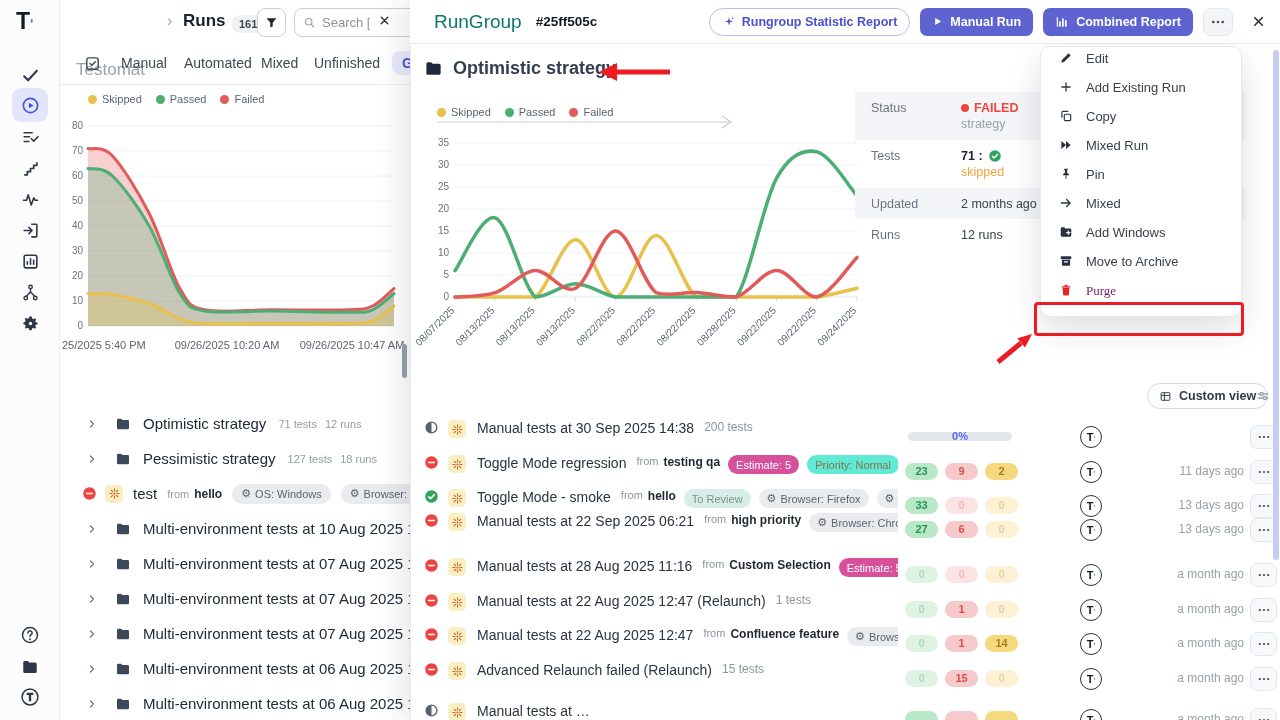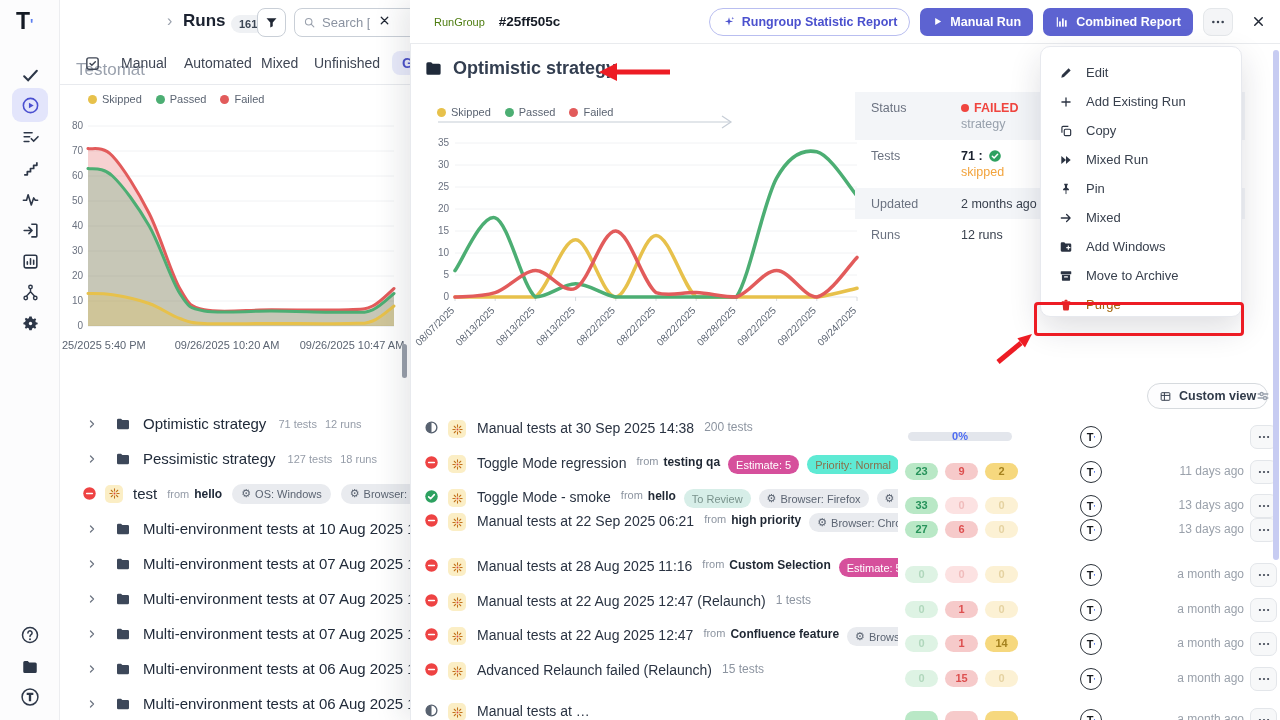--- a/index.html
+++ b/index.html
@@ -50,21 +50,21 @@
   .tree-row .chev{color:#6e7683;}
   .tree-row .fold{margin-left:17px;color:#3c4759;}
   .gbadge{display:inline-flex;align-items:center;gap:4px;height:20px;padding:0 9px;border-radius:10px;
           background:#e9ebef;color:#5b6472;font-size:11px;margin-left:10px;white-space:nowrap;}
 
   
   .modal{left:410px;top:0;width:870px;height:720px;background:#fff;z-index:10;
          box-shadow:-10px 0 26px rgba(30,35,50,.10);border-left:1px solid #e8eaee;}
   .modal-header{left:410px;top:0;width:870px;height:44px;border-bottom:1px solid #e9ebee;background:#fff;z-index:12;
                 display:flex;align-items:center;padding:0 14px 0 24px;gap:10px;}
-  .mh-label{font-size:11px;color:#4d7c0f;}
+  .mh-label{font-size:19px;color:#0f766e;}
   .mh-id{font-size:13.5px;font-weight:700;color:#141a24;margin-left:4px;}
   .btn-outline{margin-left:auto;height:28px;border:1.5px solid #b9bef0;border-radius:14px;background:#fff;color:#4b51ce;
                font-size:12.5px;font-weight:700;display:flex;align-items:center;gap:6px;padding:0 12px;white-space:nowrap;}
   .btn-solid{height:28px;border:none;border-radius:7px;background:#5d63d1;color:#fff;font-size:12.5px;font-weight:700;
              display:flex;align-items:center;gap:7px;padding:0 12px;white-space:nowrap;}
   .btn-dots{width:30px;height:28px;border-radius:8px;background:#f4f5f7;border:1px solid #e4e7ea;
             display:flex;align-items:center;justify-content:center;color:#3a4250;}
   .mh-close{margin-left:8px;color:#1f2633;}
 
   .modal-title{left:424px;top:58px;display:flex;align-items:center;gap:10px;z-index:11;}
@@ -78,23 +78,23 @@
   .info .val{color:#39414e;padding-top:9px;}
   .statusline{color:#f0453f;font-weight:800;display:flex;align-items:center;gap:5px;}
   .statusline .sdot{width:8px;height:8px;border-radius:50%;background:#f0453f;}
   .subline{color:#97a0ac;margin-top:2px;}
   .skipline{color:#f2a33c;margin-top:2px;}
   .testsline{font-weight:700;color:#1a212e;display:flex;align-items:center;gap:5px;}
 
   
   .menu{left:1040px;top:46px;width:202px;background:#fff;border:1px solid #e7e9ee;border-radius:10px;z-index:20;
         box-shadow:0 12px 32px rgba(25,30,50,.14);padding:4px 0;}
-  .menu-item{height:29px;display:flex;align-items:flex-end;gap:13px;padding:0 0 0 17px;font-size:13px;color:#39414e;}
+  .menu-item{height:29px;display:flex;align-items:flex-start;gap:13px;padding:0 0 0 17px;font-size:13px;color:#39414e;}
   .menu-item .mi{color:#2b3342;width:15px;display:flex;justify-content:center;}
-  .menu-item.danger{color:#a16207;}
+  .menu-item.danger{color:#701a75;font-family:Liberation Serif, serif;}
   .menu-item.danger .mi{color:#e02828;}
 
   
   .custom-view{left:1147px;top:383px;height:26px;border:1.5px solid #d6dade;border-radius:14px;background:#fdfdfe;
                display:flex;align-items:center;gap:7px;padding:0 11px;font-size:12.5px;font-weight:600;color:#313b4a;z-index:11;}
   .sliders{left:1255px;top:388px;color:#98a0ac;z-index:11;}
 
   
   .run-row{left:424px;width:852px;height:34px;z-index:11;}
   .run-left{position:absolute;left:0;top:0;height:34px;width:474px;display:flex;align-items:flex-start;overflow:hidden;white-space:nowrap;}

